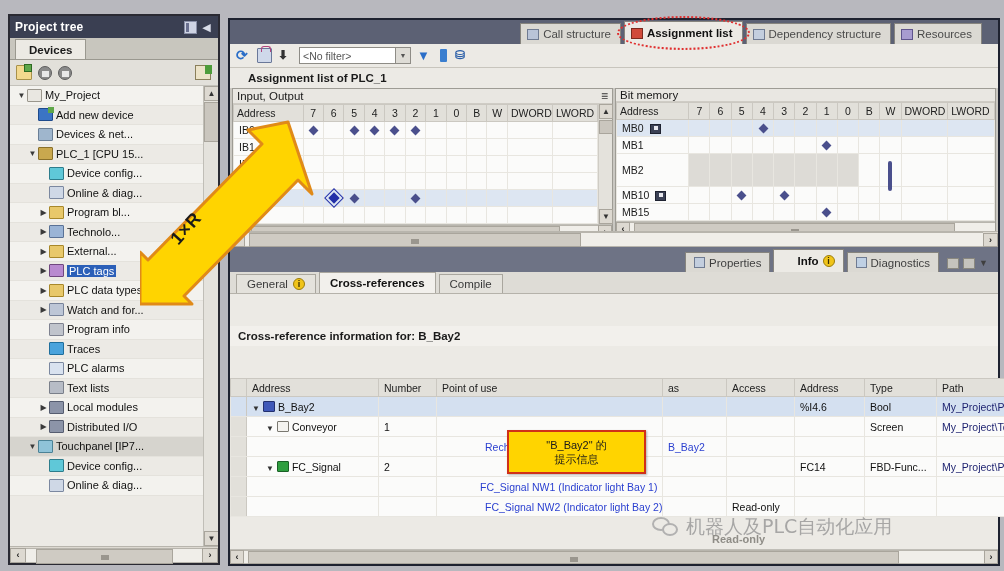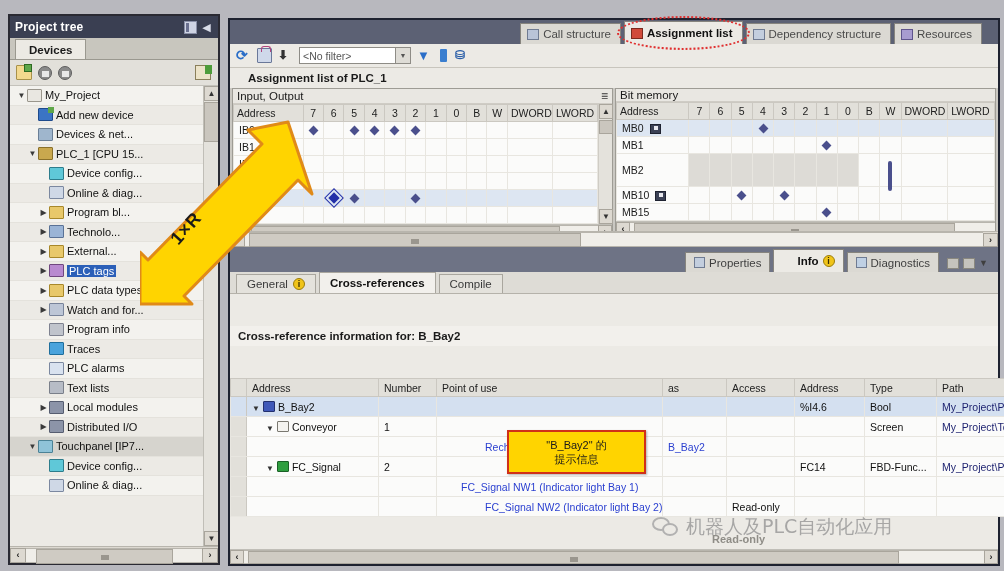--- a/index.html
+++ b/index.html
@@ -835,21 +835,21 @@
               <td><span></span></td>
               <td><span></span></td>
               <td><span>FC14</span></td>
               <td><span>FBD-Func...</span></td>
               <td style="color: rgb(26, 31, 110);"><span>My_Project\P</span></td>
             </tr>
             <tr class="">
               <td class="gut"></td>
               <td style="padding-left: 33px;"><span></span></td>
               <td><span></span></td>
-              <td style="color: rgb(42, 63, 208); padding-left: 24px;"><span>FC_Signal NW1 (Indicator light Bay 1)</span></td>
+              <td style="color: rgb(42, 63, 208); padding-left: 43px;"><span>FC_Signal NW1 (Indicator light Bay 1)</span></td>
               <td style="color: rgb(42, 63, 208);"><span></span></td>
               <td><span></span></td>
               <td><span></span></td>
               <td><span></span></td>
               <td style="color: rgb(26, 31, 110);"><span></span></td>
             </tr>
             <tr class="">
               <td class="gut"></td>
               <td style="padding-left: 33px;"><span></span></td>
               <td><span></span></td>

